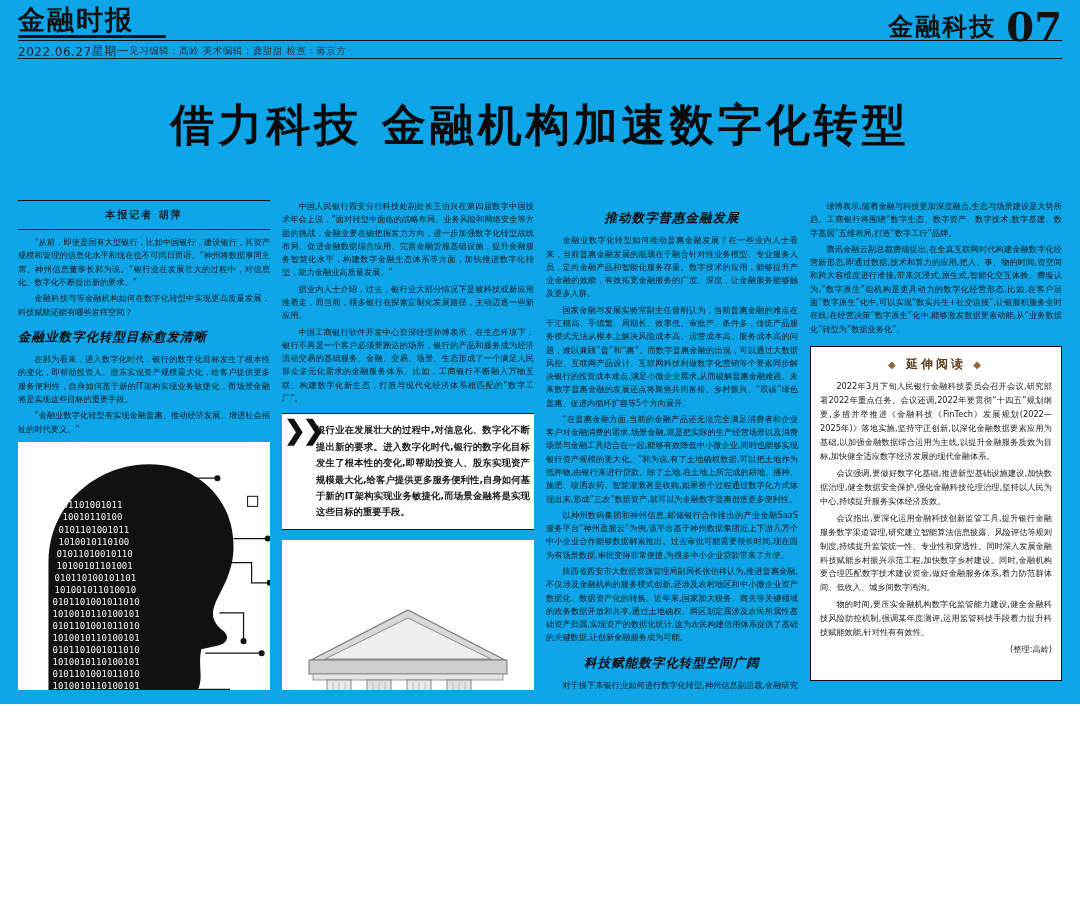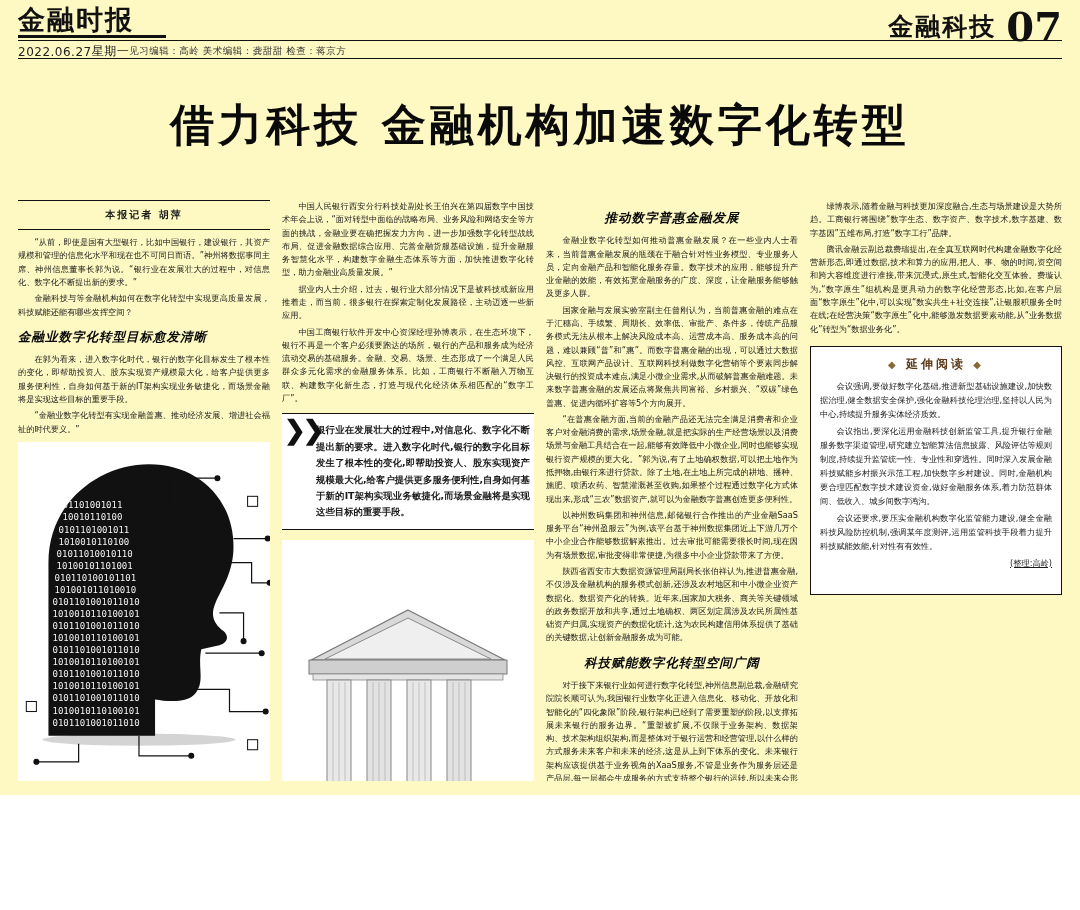--- a/index.html
+++ b/index.html
@@ -4,22 +4,22 @@
 <style>
   html,body{margin:0;padding:0;}
   body{
     width:1080px;height:910px;
     background:#ffffff;
     font-family:"DejaVu Sans","Liberation Sans",sans-serif;
     color:#111;
     overflow:hidden;
   }
   .page{
-    position:relative;width:1080px;height:795px;
-    background:#fef9c3;
+    position:relative;width:1080px;height:704px;
+    background:#0ea5e9;
     box-sizing:border-box;
   }
 
   
   .masthead{
     position:relative;
     height:58px;
     padding:6px 18px 0 18px;
     box-sizing:border-box;
   }
@@ -160,21 +160,21 @@
     text-align:center;
     font-family:"DejaVu Serif","Liberation Serif",serif;
     font-weight:bold;
     font-size:12px;
     letter-spacing:3px;
     color:#5a3a18;
     margin:0 0 6px 0;
   }
   .sidebox-title .deco{color:#8a6a3a;font-size:10px;}
   .sidebox p{font-size:8.2px;line-height:1.7;text-indent:2em;margin:0 0 3px 0;text-align:justify;}
-  .sign{text-align:right;font-size:8.2px;text-decoration:underline;}
+  .sign{text-align:right;font-size:8.2px;}
 </style>
 </head>
 <body>
 
 <div class="page">
 
   <div class="masthead">
     <span class="logo">金融时报</span>
     <div class="logo-underline"></div>
     <div class="masthead-right">
@@ -336,21 +336,22 @@
     <div class="col">
       <p>绿博表示,随着金融与科技更加深度融合,生态与场景建设是大势所趋。工商银行将围绕“数字生态、数字资产、数字技术,数字基建、数字基因”五维布局,打造“数字工行”品牌。</p>
       <p>腾讯金融云副总裁费瑞提出,在全真互联网时代构建金融数字化经营新形态,即通过数据,技术和算力的应用,把人、事、物的时间,资空间和跨大容维度进行准接,带来沉浸式,原生式,智能化交互体验。费璇认为,“数字原生”组机构是更具动力的数字化经营形态,比如,在客户层面“数字原生”化中,可以实现“数实共生+社交连接”,让银服积服务全时在线;在经营决策“数字原生”化中,能够激发数据要素动能,从“业务数据化”转型为“数据业务化”。</p>
 
       <div class="sidebox">
         <div class="sidebox-title">
           <span class="deco">◆</span>
           <span>延伸阅读</span>
           <span class="deco">◆</span>
         </div>
+        <p>2022年3月下旬人民银行金融科技委员会召开会议,研究部署2022年重点任务。会议还调,2022年要贯彻“十四五”规划纲要,多措并举推进《金融科技《FinTech》发展规划(2022—2025年)》落地实施,坚持守正创新,以深化金融数据要素应用为基础,以加强金融数据综合运用为主线,以提升金融服务质效为目标,加快健全适应数字经济发展的现代金融体系。</p>
         <p>会议强调,要做好数字化基础,推进新型基础设施建设,加快数据治理,健全数据安全保护,强化金融科技伦理治理,坚持以人民为中心,持续提升服务实体经济质效。</p>
         <p>会议指出,要深化运用金融科技创新监管工具,提升银行金融服务数字渠道管理,研究建立智能算法信息披露、风险评估等规则制度,持续提升监管统一性、专业性和穿透性。同时深入发展金融科技赋能乡村振兴示范工程,加快数字乡村建设。同时,金融机构要合理匹配数字技术建设资金,做好金融服务体系,着力防范群体间、低收入、城乡间数字鸿沟。</p>
-        <p>会议还要求,要压实金融机构数字化监管能力建设,健全金融科技风险防控机制,强调某年度测评,运用监管科技手段着力提升科技赋能效能,针对性有有效性。</p>
+        <p>物的时间,要压实金融机构数字化监管能力建设,健全金融科技风险防控机制,强调某年度测评,运用监管科技手段着力提升科技赋能效能,针对性有有效性。</p>
         <div class="sign">(整理:高岭)</div>
       </div>
     </div>
 
   </div>
 </div>
 
 </body></html>

